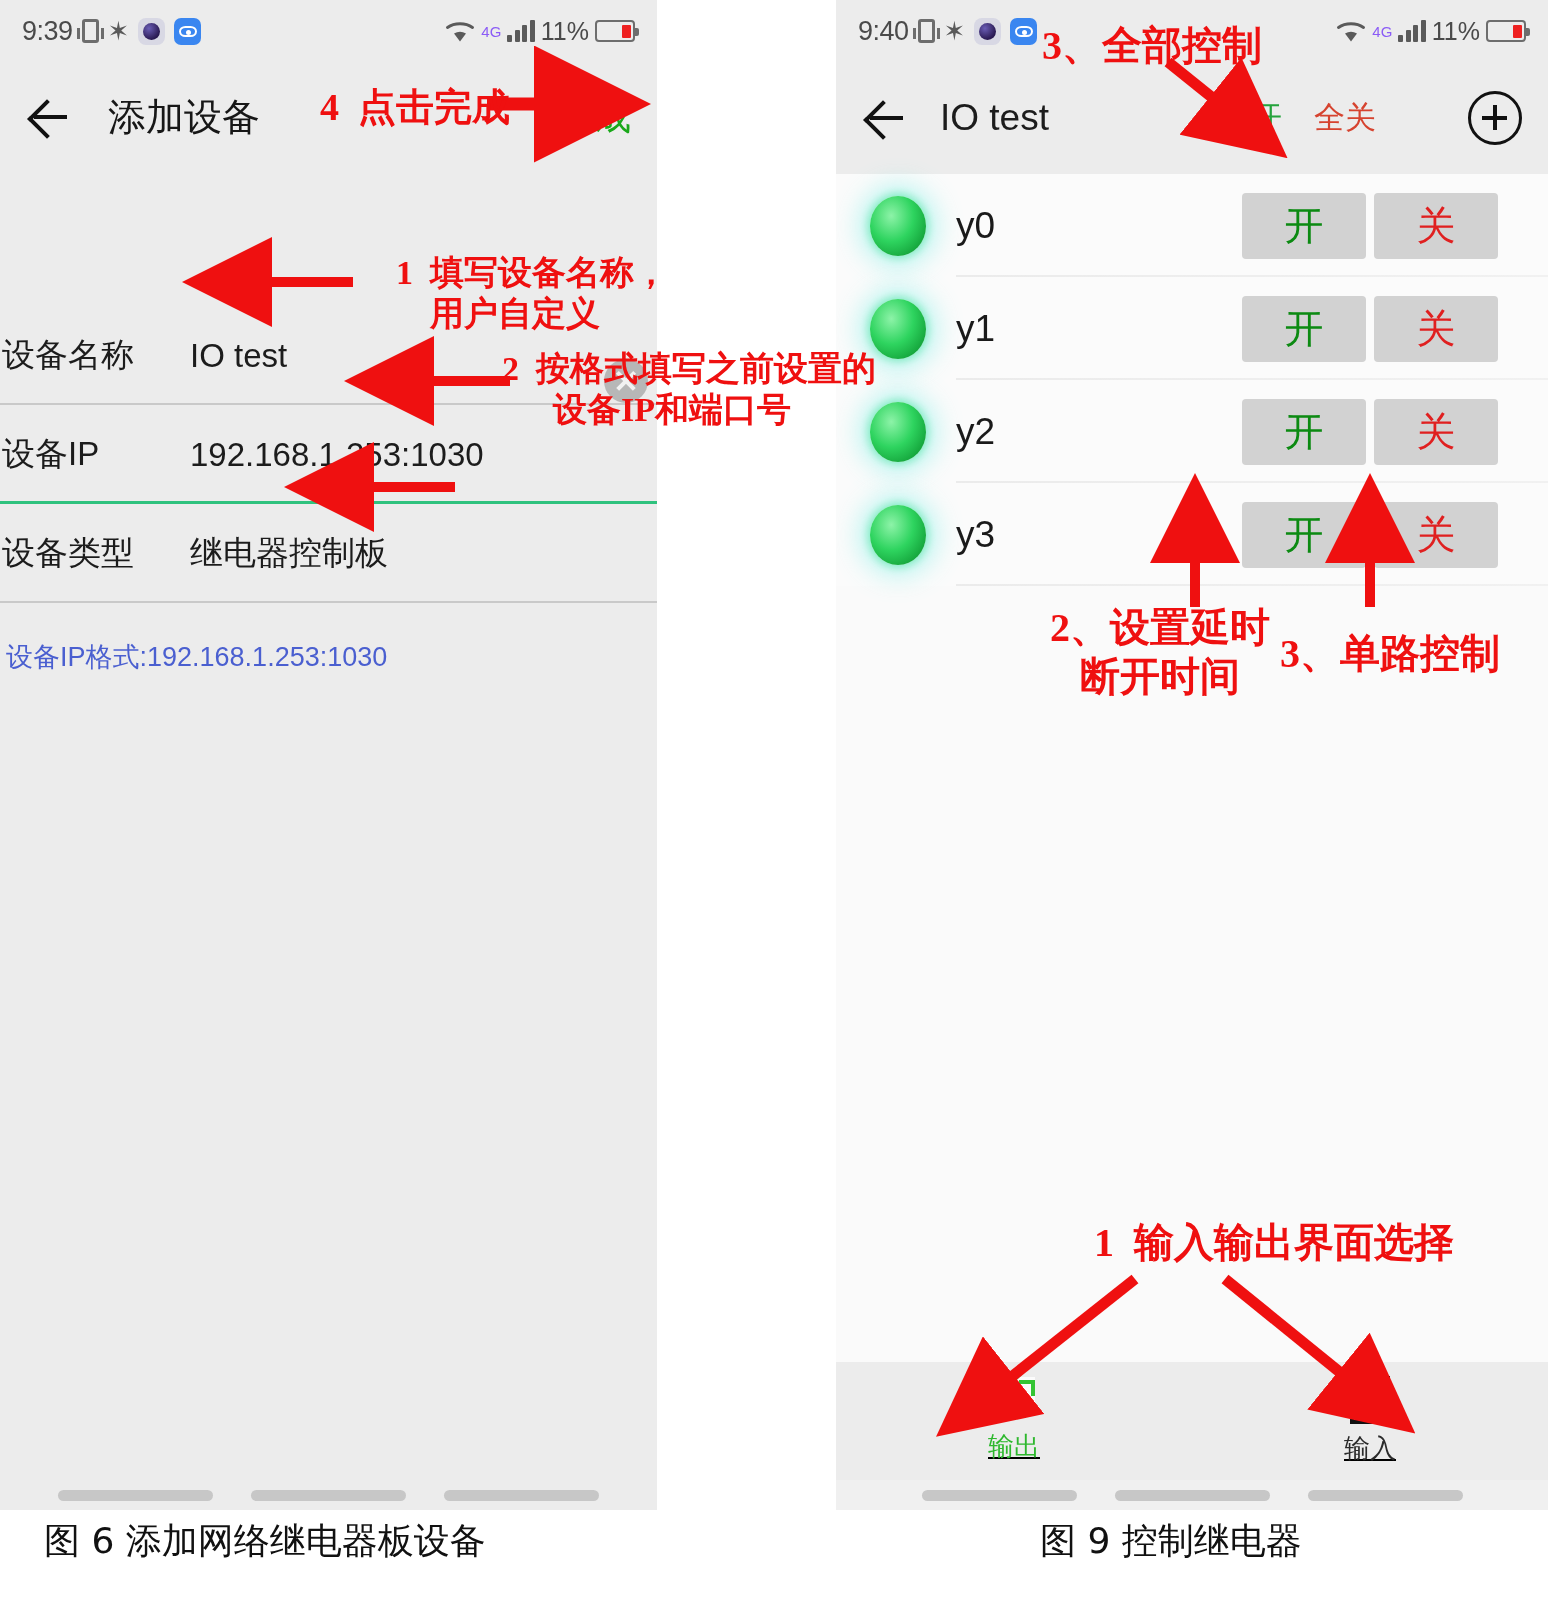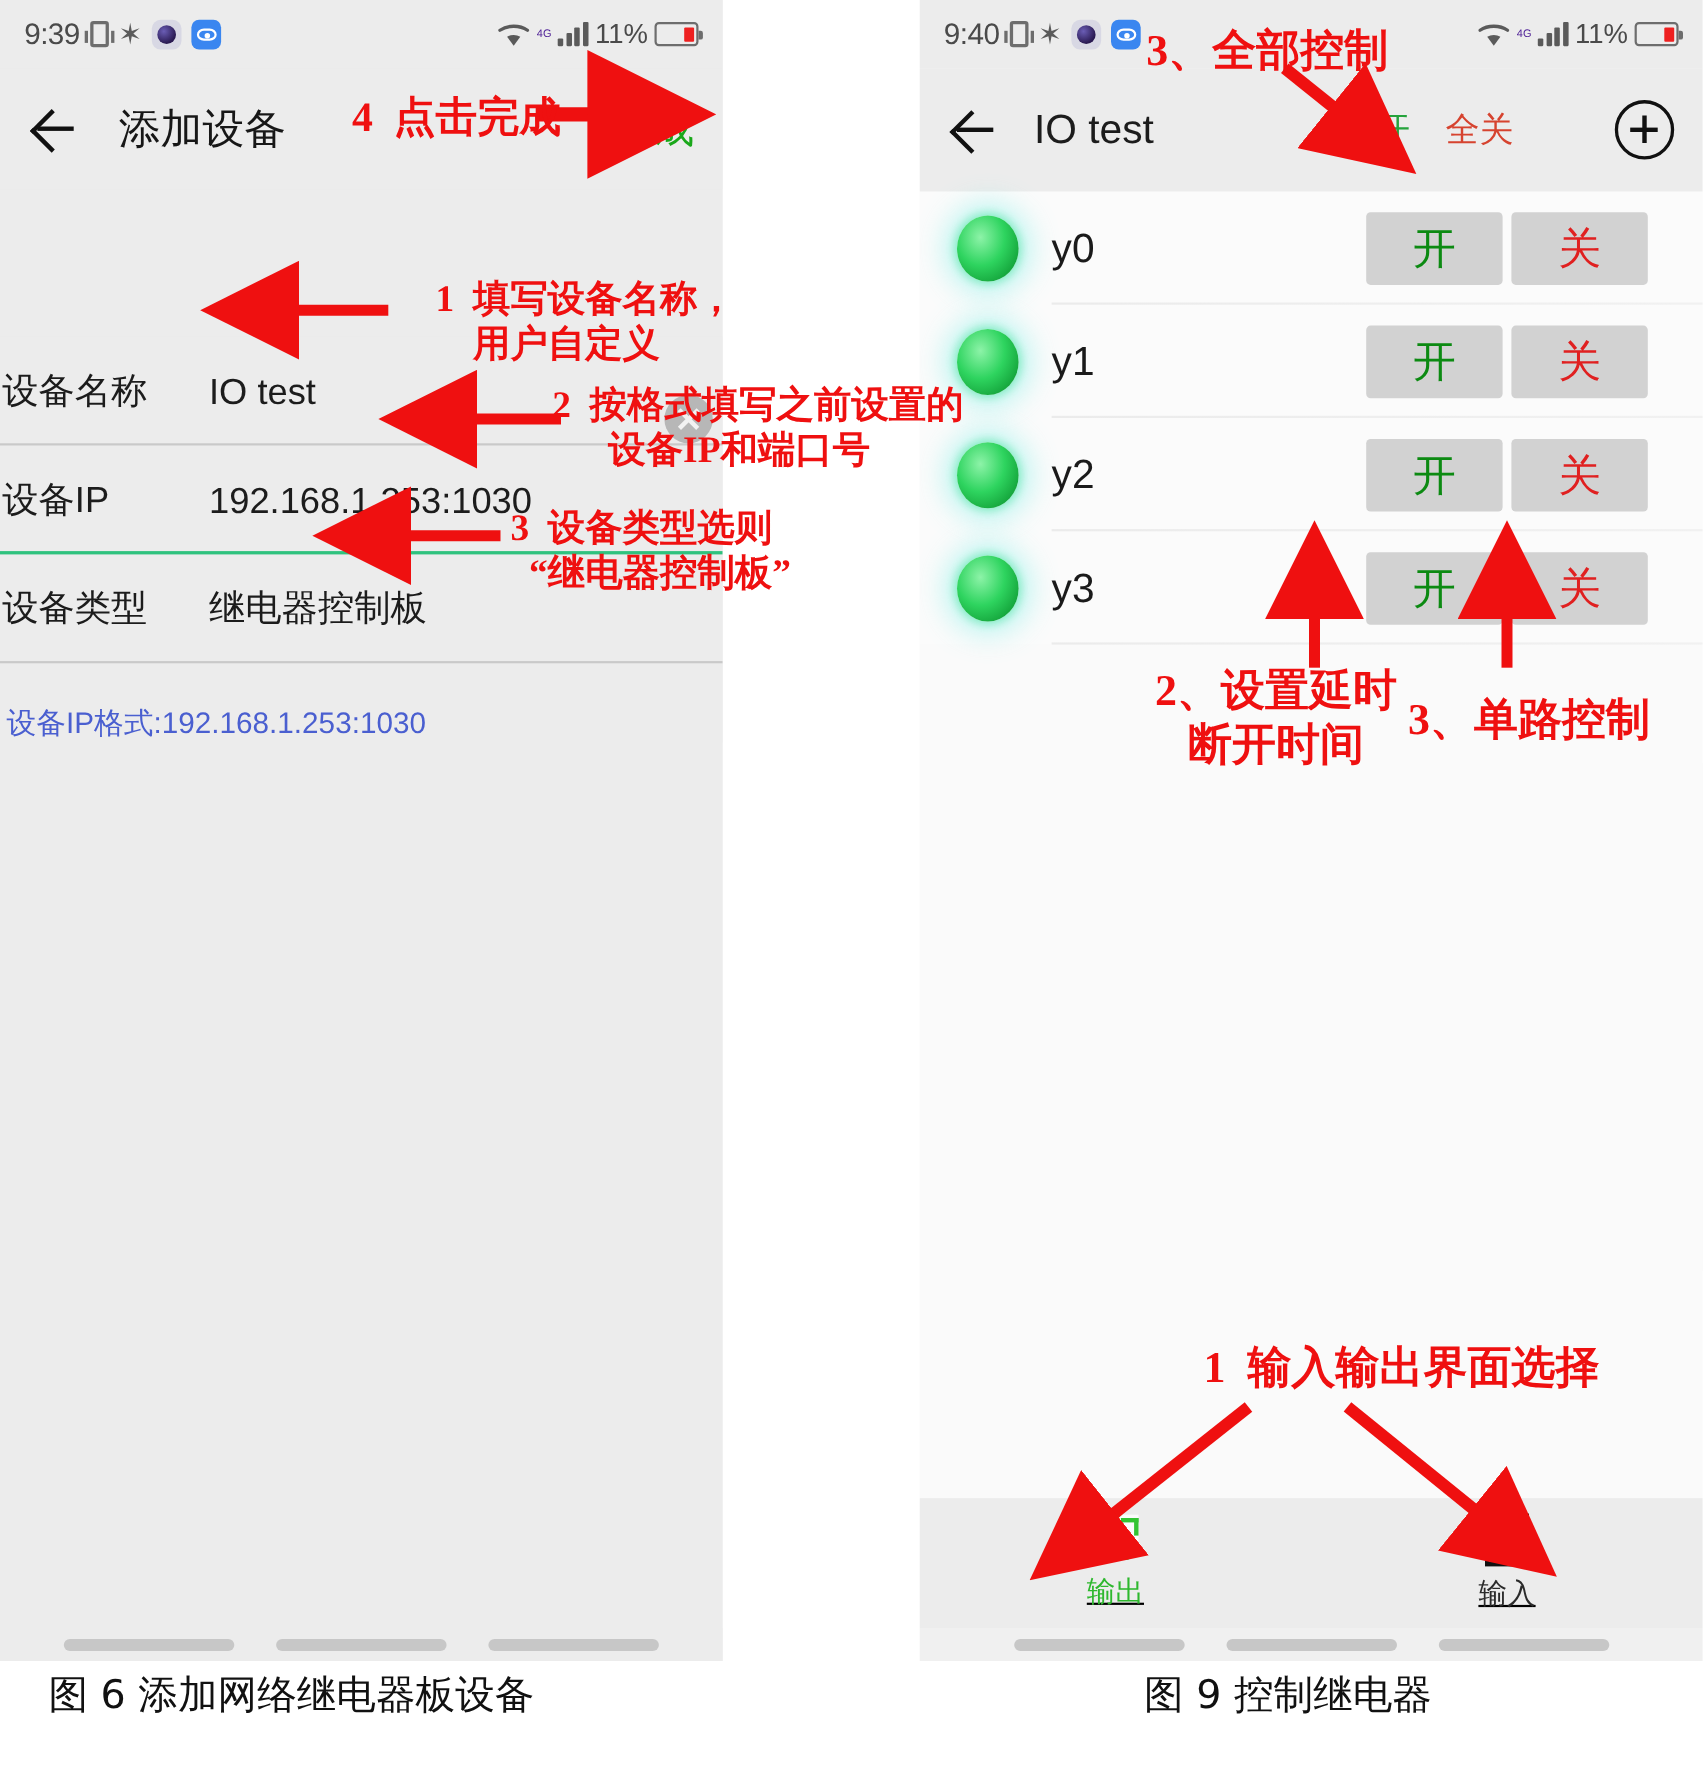--- a/index.html
+++ b/index.html
@@ -32,21 +32,21 @@
   .ic-bt { font-size:26px; color:#5a5a5a; line-height:1; }
   .ic-app1 { width:27px; height:27px; border-radius:8px; background:#d8d8e4;
              display:flex; align-items:center; justify-content:center;}
   .ic-app1 i { width:17px; height:17px; border-radius:50%;
                background:radial-gradient(circle at 35% 32%, #6a5db5 0%, #2a1a52 70%); display:block;}
   .ic-app2 { width:27px; height:27px; border-radius:7px; background:#3a86f0;
              display:flex; align-items:center; justify-content:center;}
   .ic-app2 i{ width:18px;height:11px;border:2.5px solid #fff;border-radius:50%/70%;display:block;position:relative;}
   .ic-app2 i::after{content:"";position:absolute;left:5.5px;top:2px;width:5px;height:5px;border-radius:50%;background:#fff;}
   .ic-wifi { width:30px; height:23px; position:relative; }
-  .ic-4g { font-size:10px; color:#4c1d95; vertical-align:top; }
+  .ic-4g { font-size:15px; color:#8b5cf6; vertical-align:top; }
   .ic-sig { display:flex; align-items:flex-end; gap:2.5px; height:22px; }
   .ic-sig span{ width:5px; background:#5a5a5a; border-radius:1px;}
   .ic-batt { width:40px; height:22px; border:2.5px solid #6d6d6d; border-radius:4px;
              position:relative; display:flex; align-items:center; justify-content:flex-end; padding:2.5px;}
   .ic-batt::after{content:"";position:absolute;right:-6px;top:6px;width:4px;height:8px;background:#6d6d6d;border-radius:0 2px 2px 0;}
   .ic-batt i{ display:block; height:100%; width:26%; background:#ee2020; border-radius:1px;}
 
   
   #phone-left .appbar { height:110px; background:#ececec; display:flex; align-items:center; padding:0 26px; }
   .back-arrow { width:46px; height:46px; position:relative; flex:none; }
@@ -351,22 +351,20 @@
   </svg>
 
   <div class="anno" style="left:320px; top:84px; font-size:38px;">4  点击完成</div>
 
   <div class="anno" style="left:396px; top:252px; font-size:34px;">1  填写设备名称，
     用户自定义</div>
 
   <div class="anno" style="left:502px; top:348px; font-size:34px;">2  按格式填写之前设置的
       设备IP和端口号</div>
 
-  <div class="anno" style="left:464px; top:460px; font-size:34px;">3  设备类型选则
-  “继电器控制板”</div>
 
   <div class="anno" style="left:1042px; top:22px; font-size:40px;">3、全部控制</div>
 
   <div class="anno" style="left:1050px; top:604px; font-size:40px; text-align:center;">2、设置延时
 断开时间</div>
 
   <div class="anno" style="left:1280px; top:630px; font-size:40px;">3、单路控制</div>
 
   <div class="anno" style="left:1050px; top:1219px; font-size:40px;margin-left:44px;">1  输入输出界面选择</div>
 

